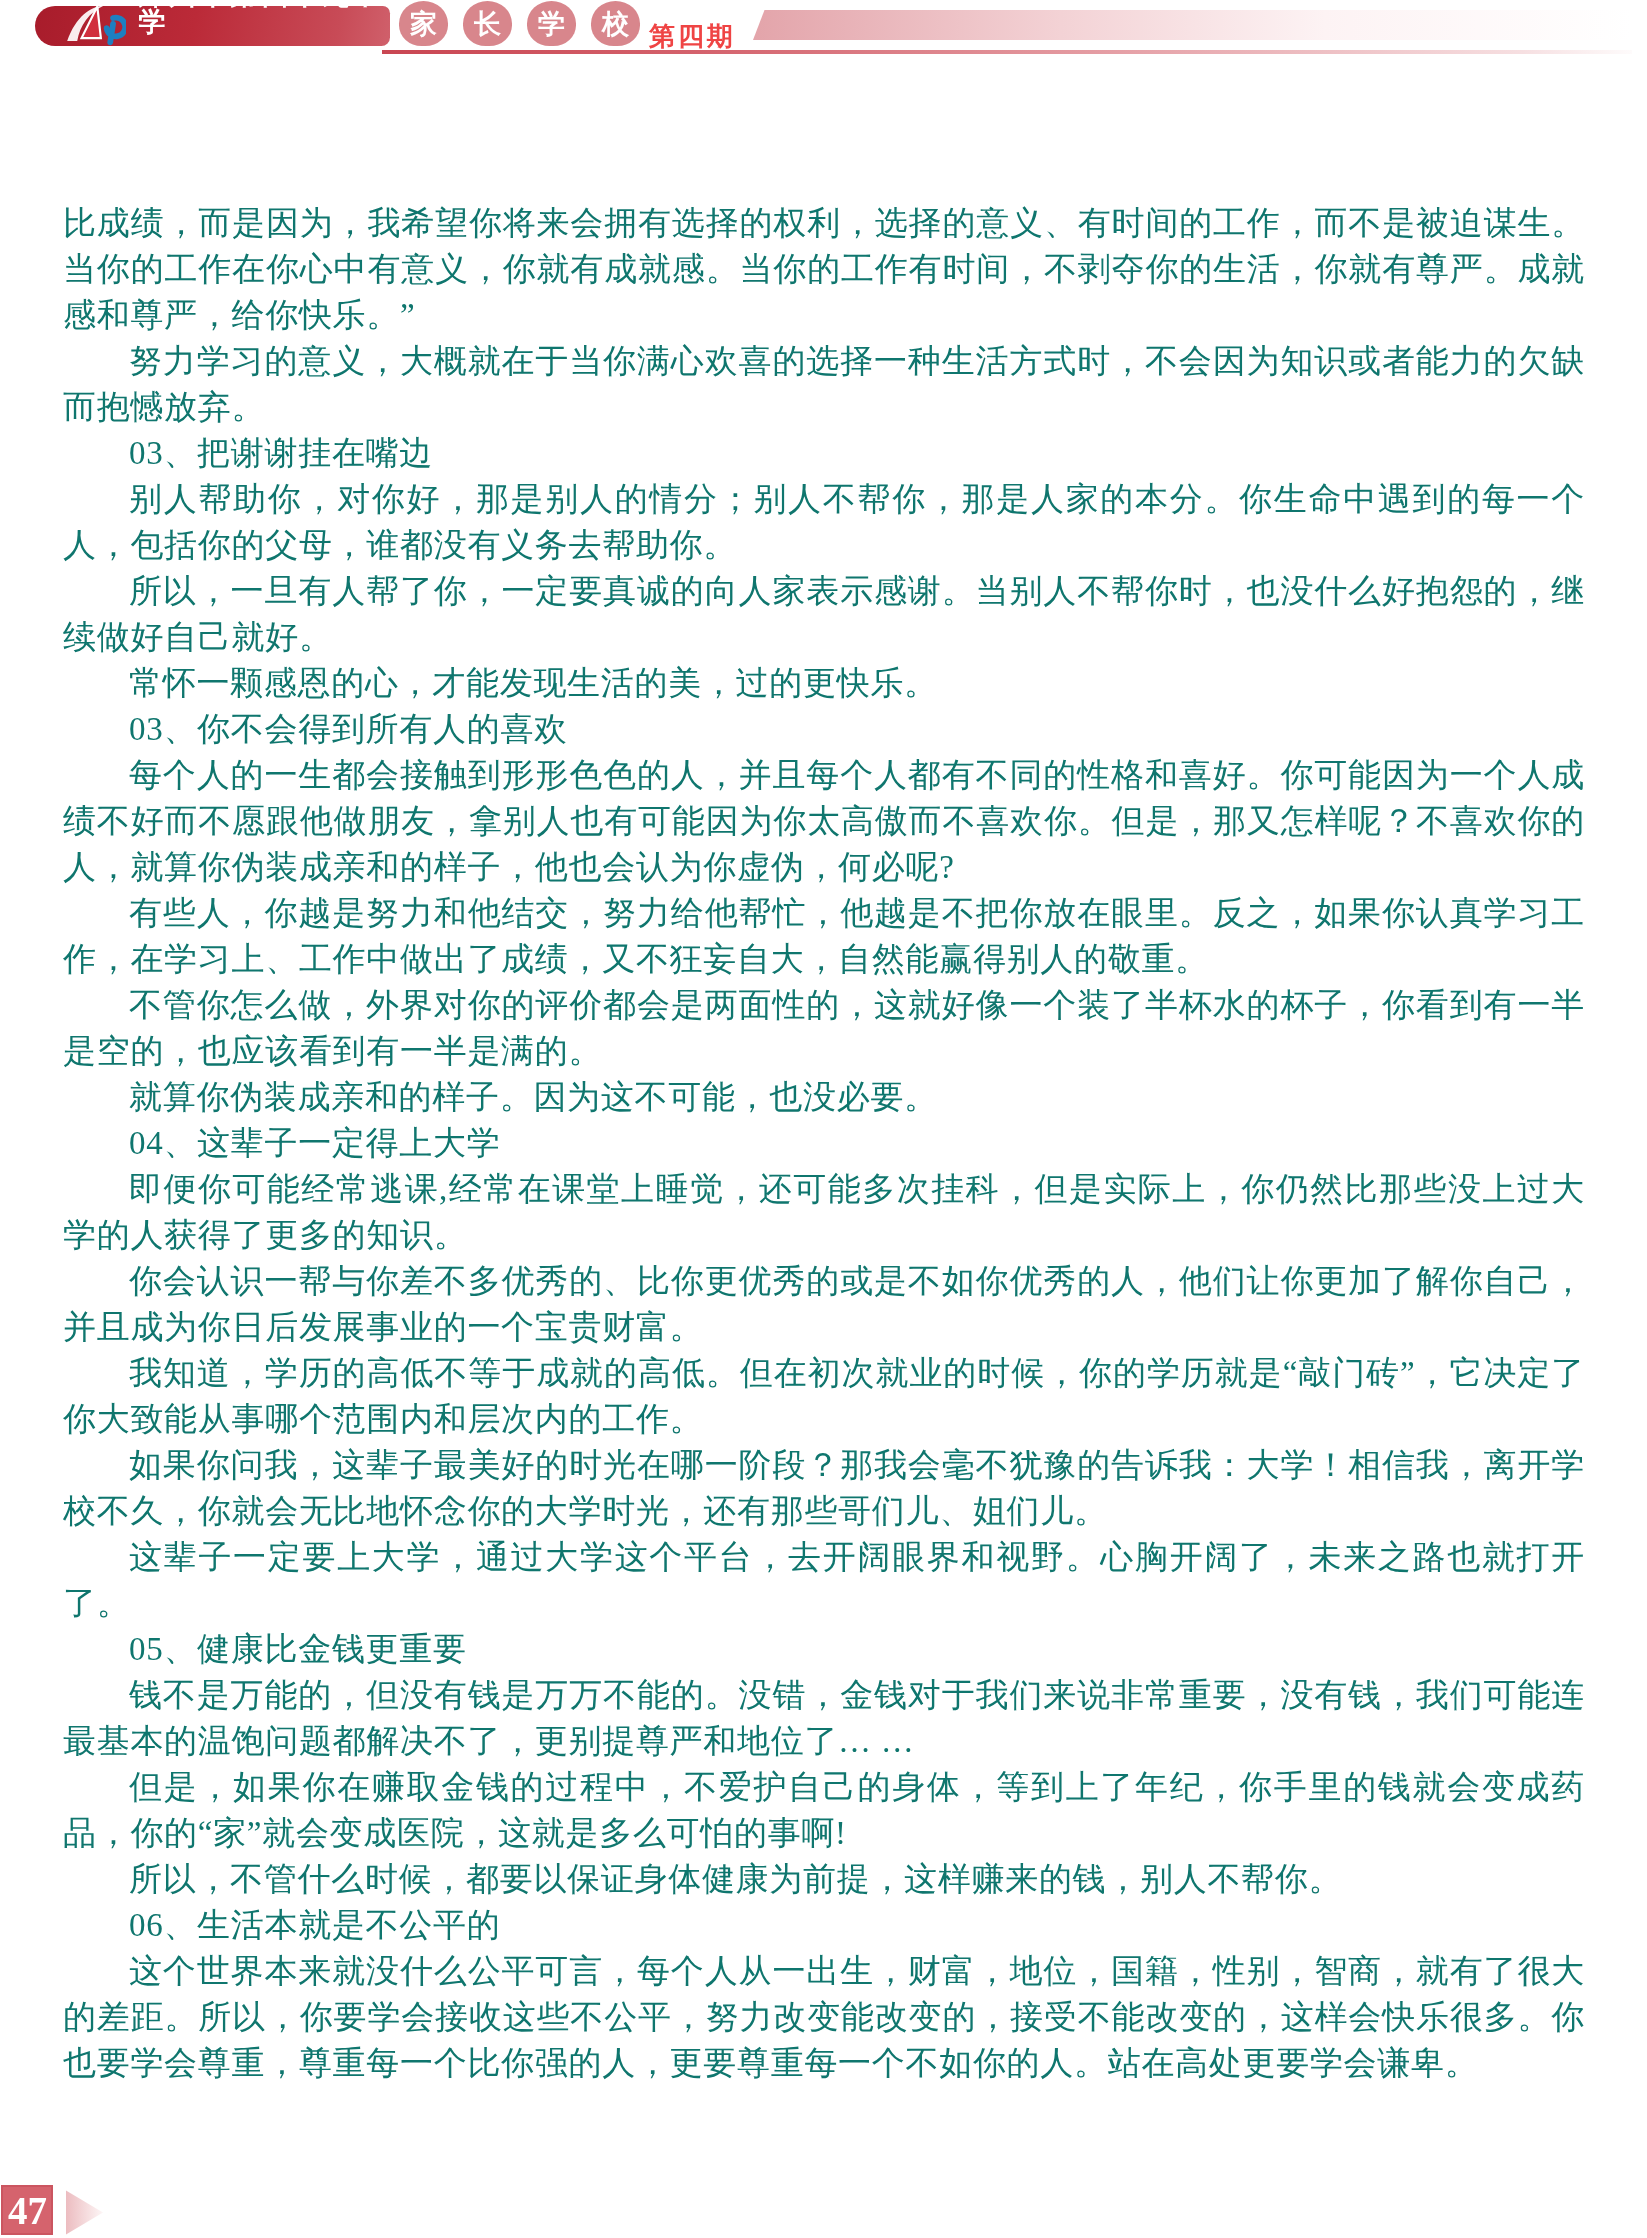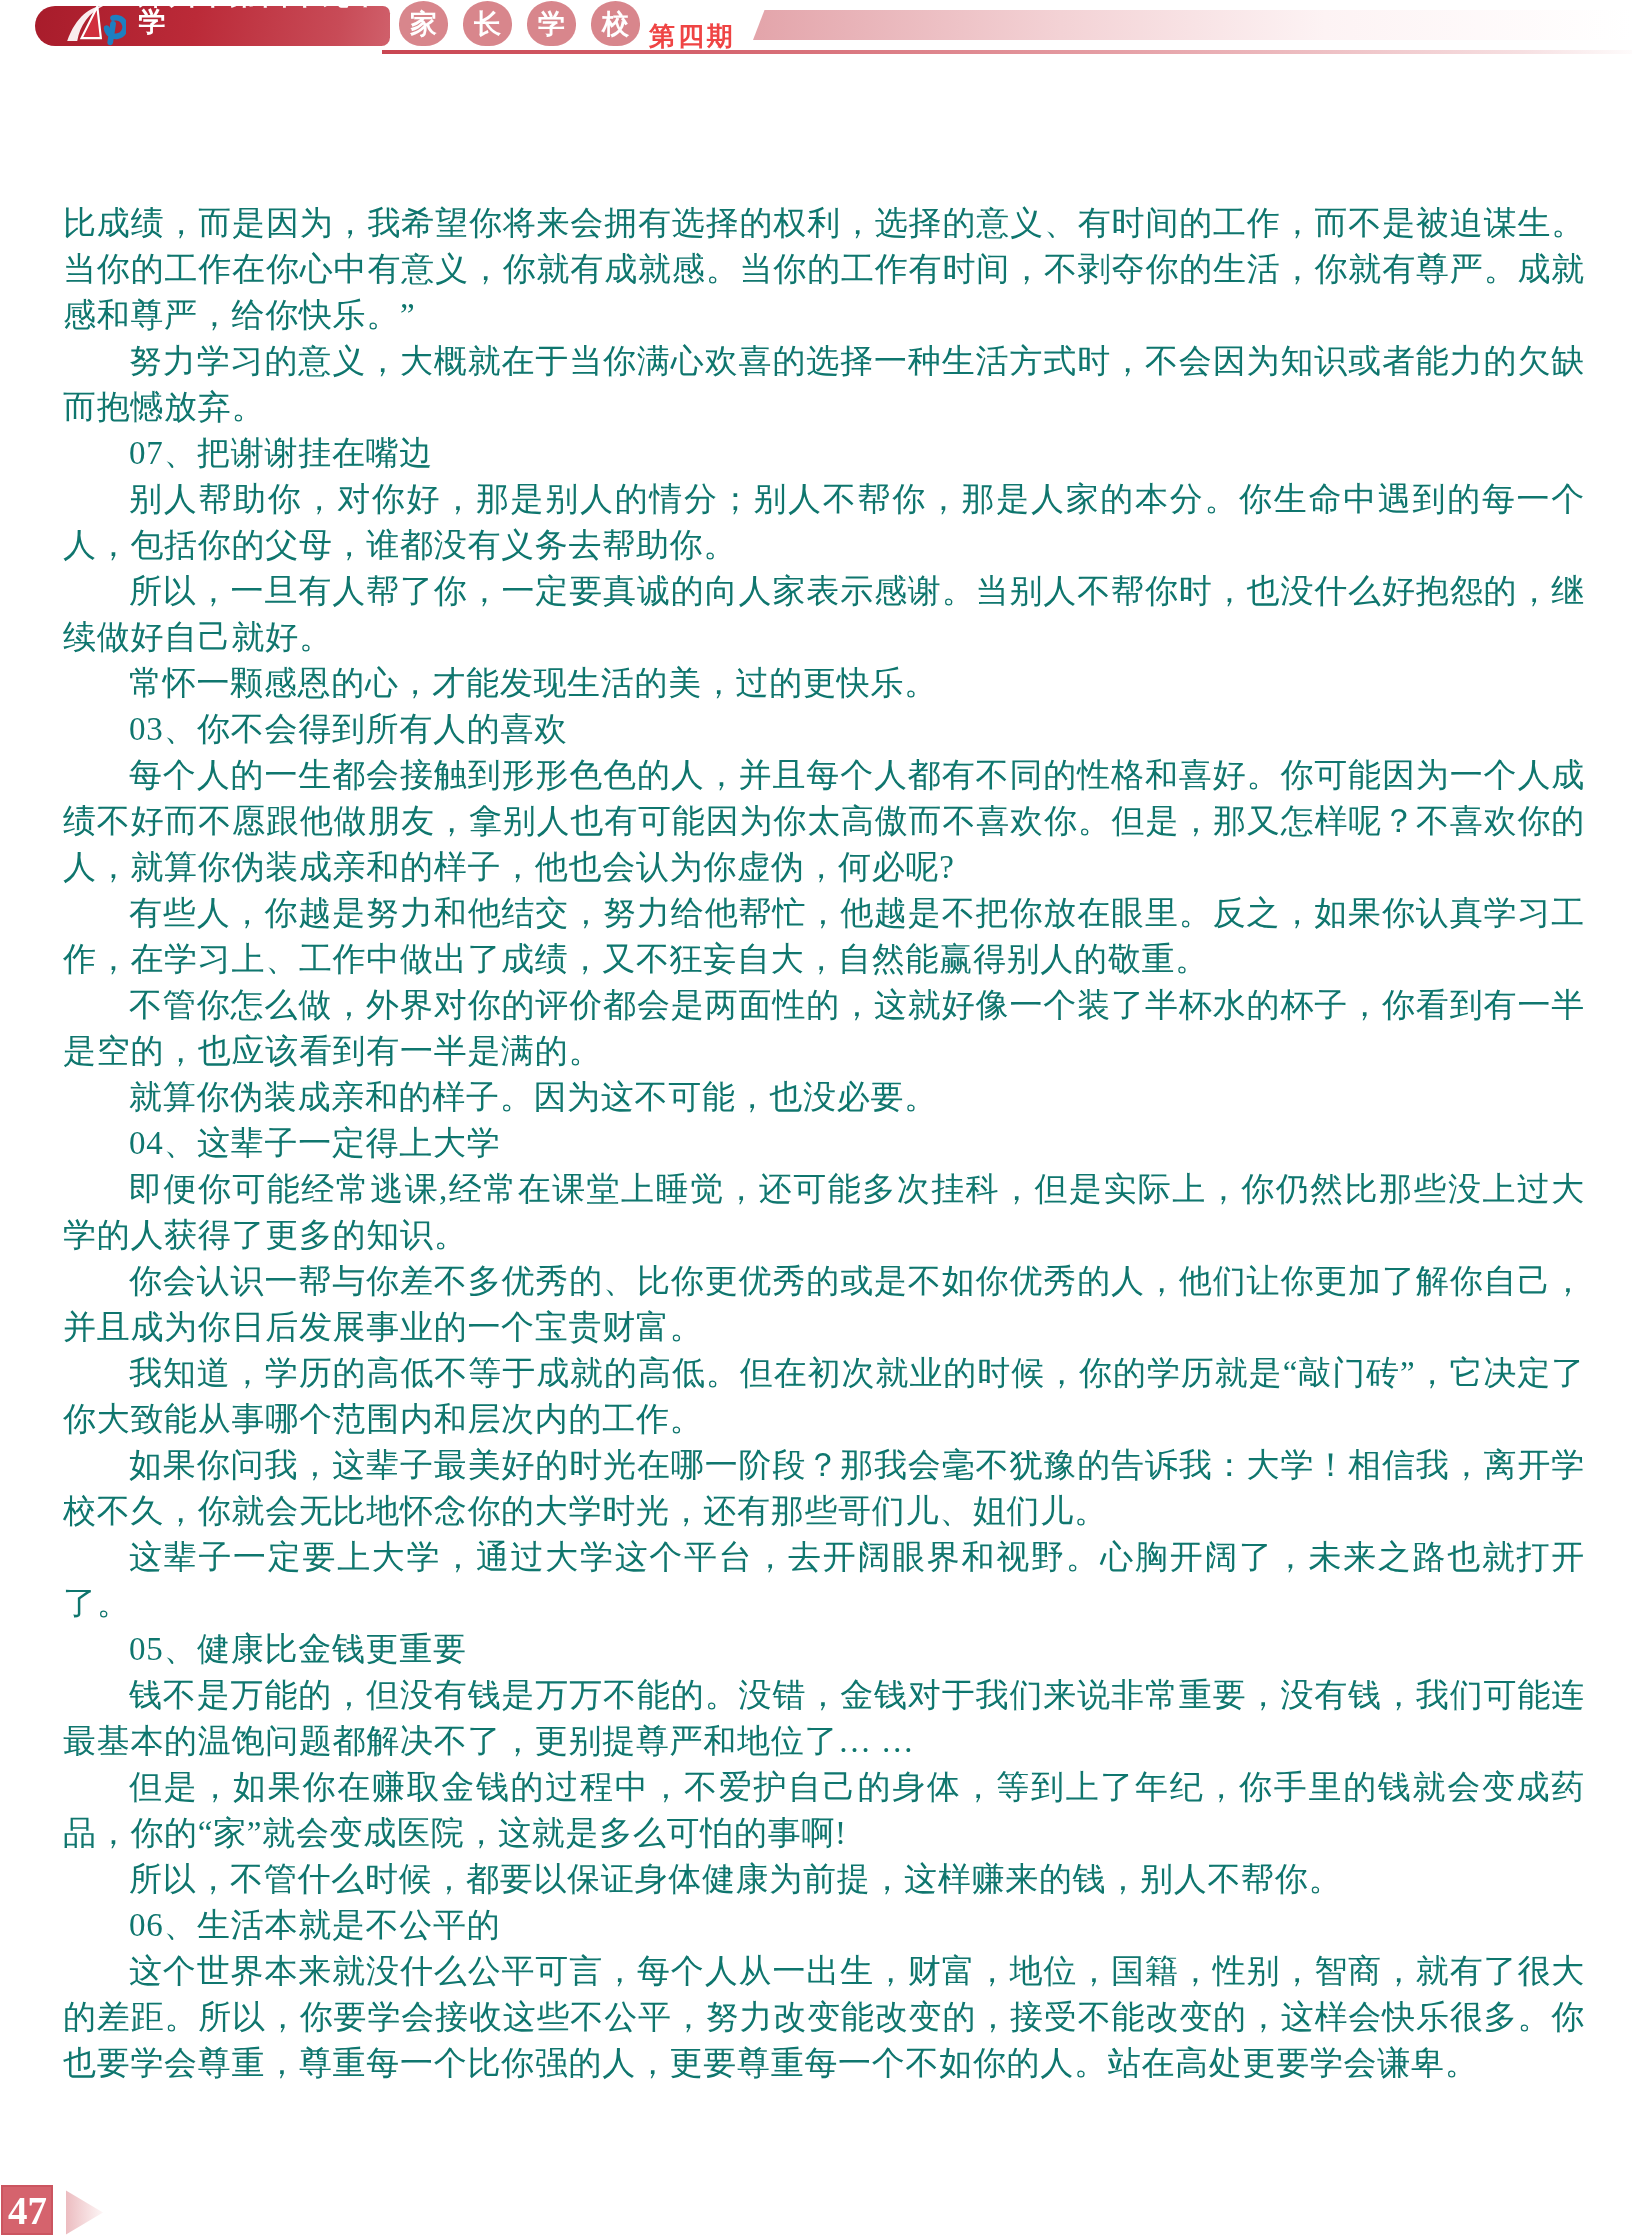--- a/index.html
+++ b/index.html
@@ -115,21 +115,21 @@
 
   <div class="fade-band"></div>
   <div class="rule"></div>
 
   <div class="article">
 
       <p class="block continuation">比成绩，而是因为，我希望你将来会拥有选择的权利，选择的意义、有时间的工作，而不是被迫谋生。当你的工作在你心中有意义，你就有成就感。当你的工作有时间，不剥夺你的生活，你就有尊严。成就感和尊严，给你快乐。”</p>
 
       <p class="block paragraph">努力学习的意义，大概就在于当你满心欢喜的选择一种生活方式时，不会因为知识或者能力的欠缺而抱憾放弃。</p>
 
-      <p class="block heading">07、把谢谢挂在嘴边</p>
+      <p class="block heading">03、把谢谢挂在嘴边</p>
 
       <p class="block paragraph">别人帮助你，对你好，那是别人的情分；别人不帮你，那是人家的本分。你生命中遇到的每一个人，包括你的父母，谁都没有义务去帮助你。</p>
 
       <p class="block paragraph">所以，一旦有人帮了你，一定要真诚的向人家表示感谢。当别人不帮你时，也没什么好抱怨的，继续做好自己就好。</p>
 
       <p class="block paragraph">常怀一颗感恩的心，才能发现生活的美，过的更快乐。</p>
 
       <p class="block heading">03、你不会得到所有人的喜欢</p>
 
       <p class="block paragraph">每个人的一生都会接触到形形色色的人，并且每个人都有不同的性格和喜好。你可能因为一个人成绩不好而不愿跟他做朋友，拿别人也有可能因为你太高傲而不喜欢你。但是，那又怎样呢？不喜欢你的人，就算你伪装成亲和的样子，他也会认为你虚伪，何必呢?</p>

